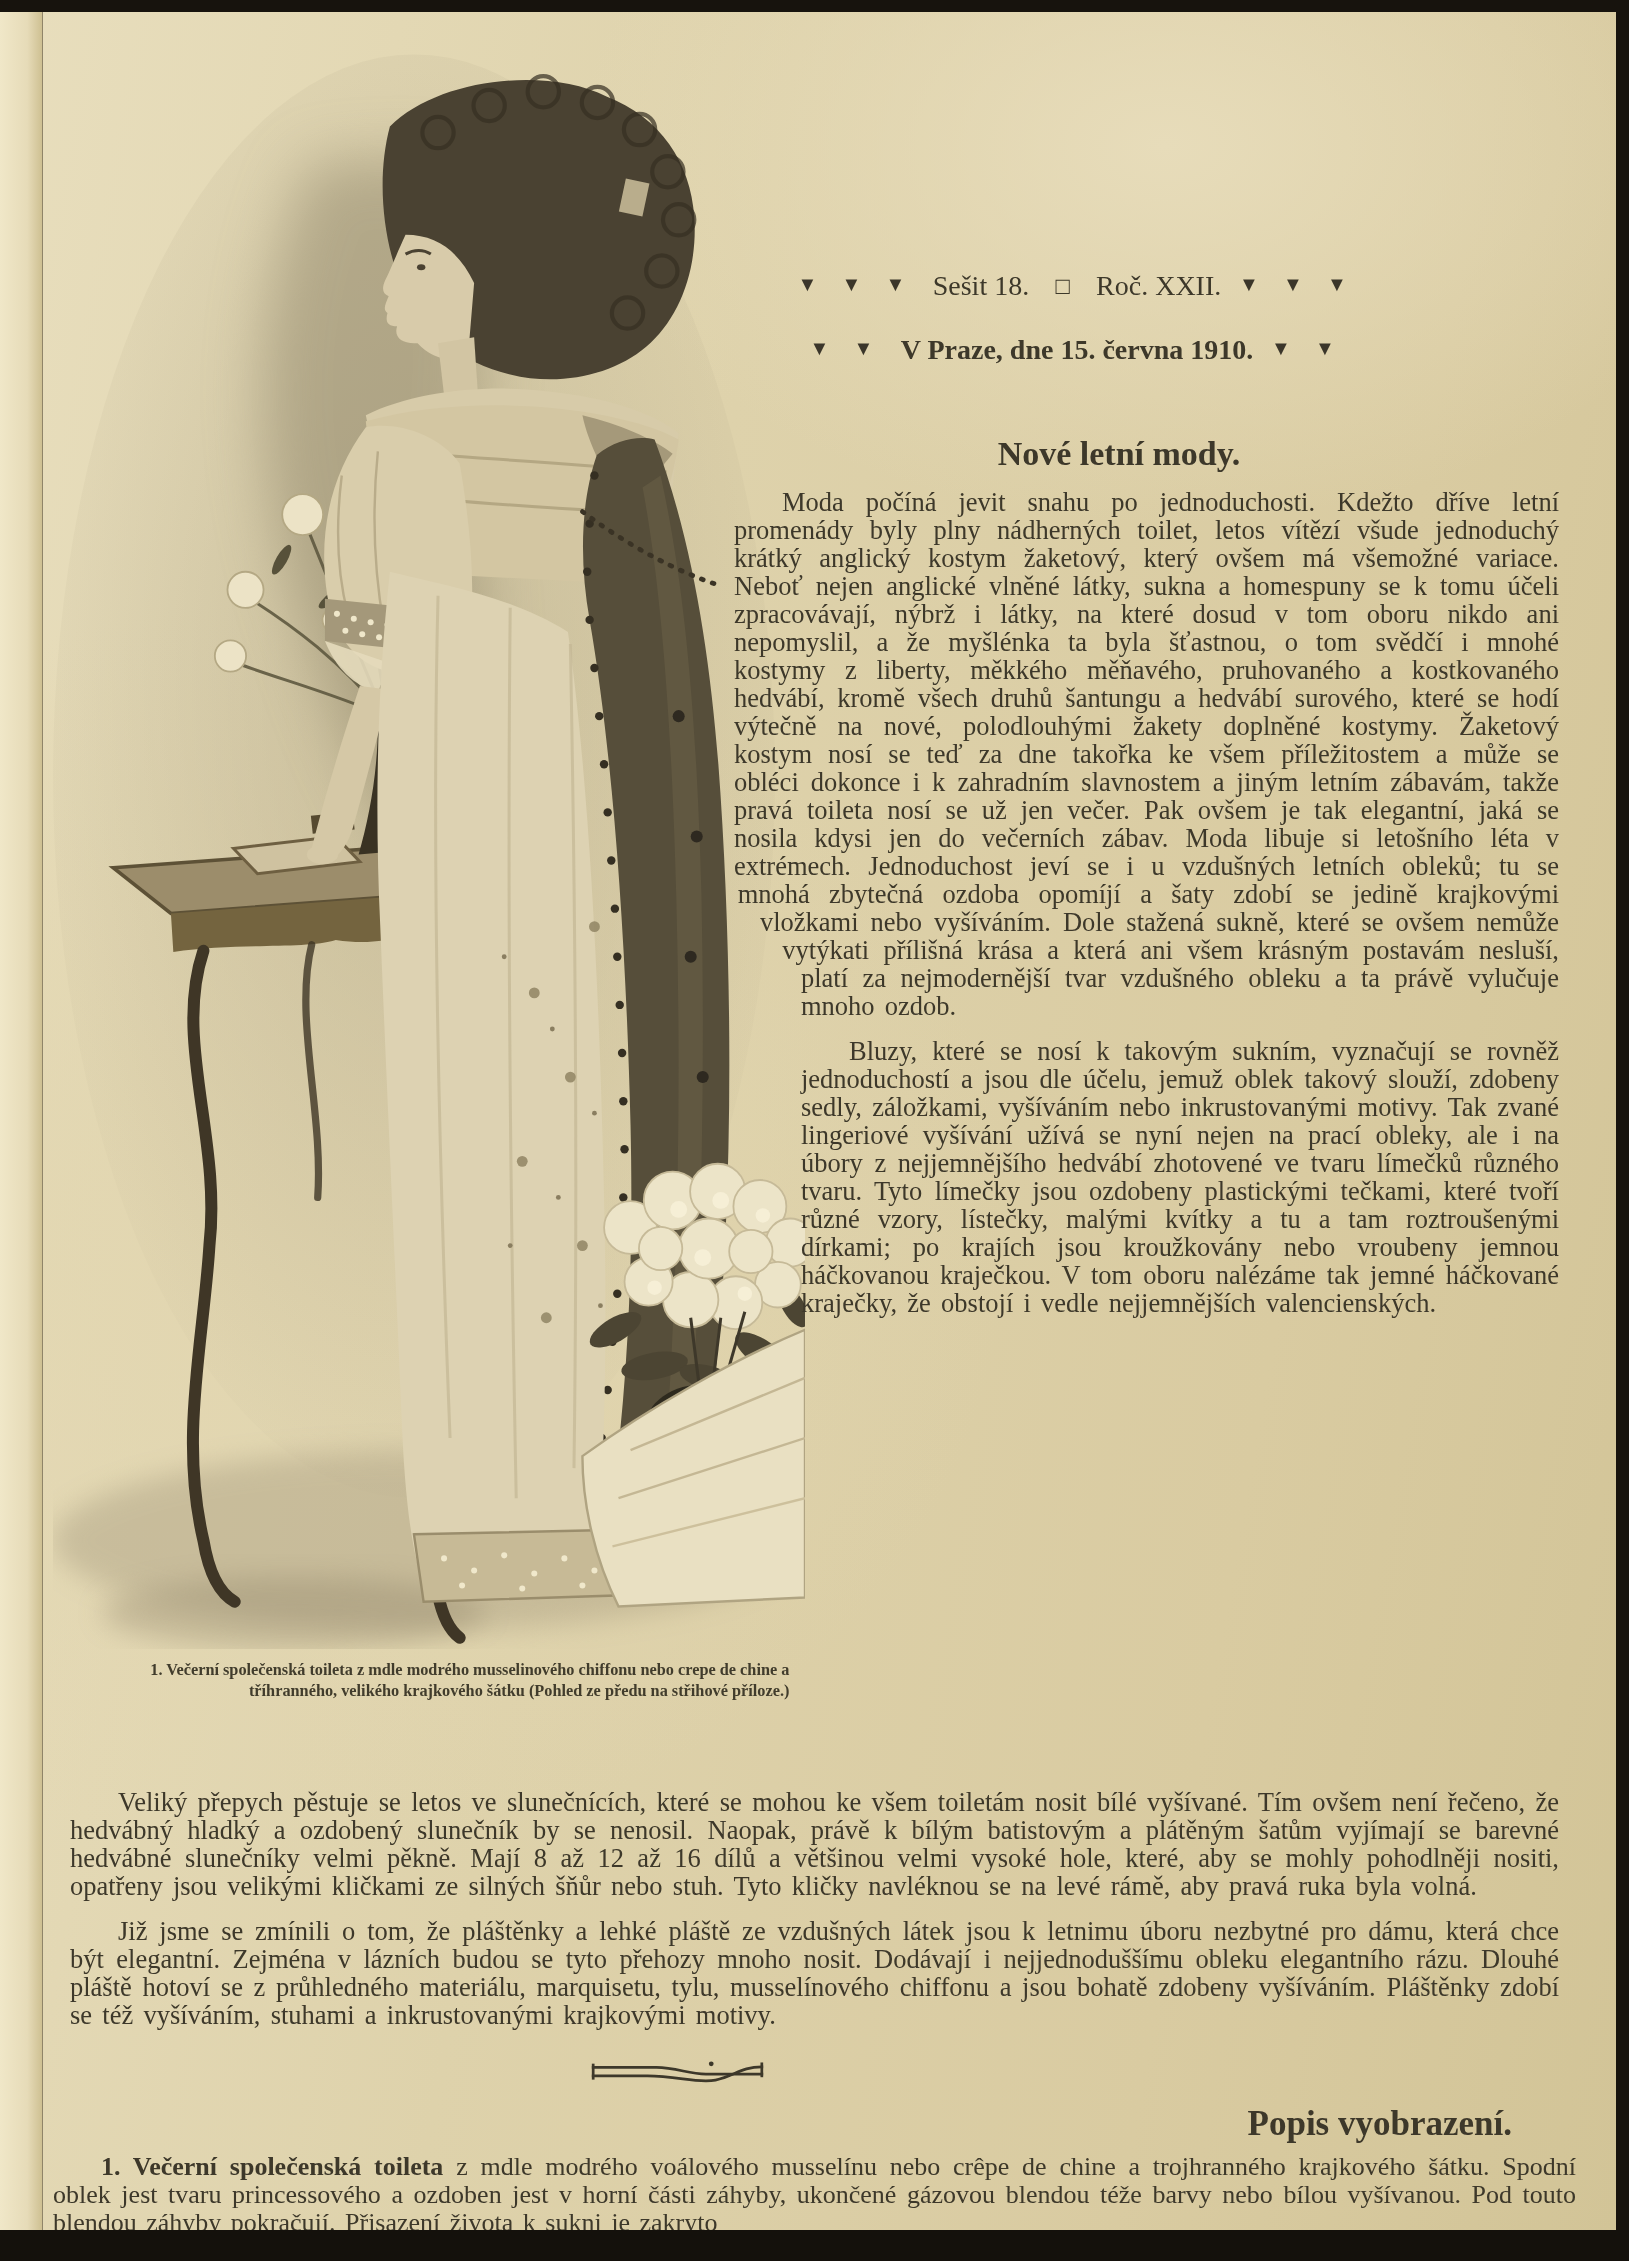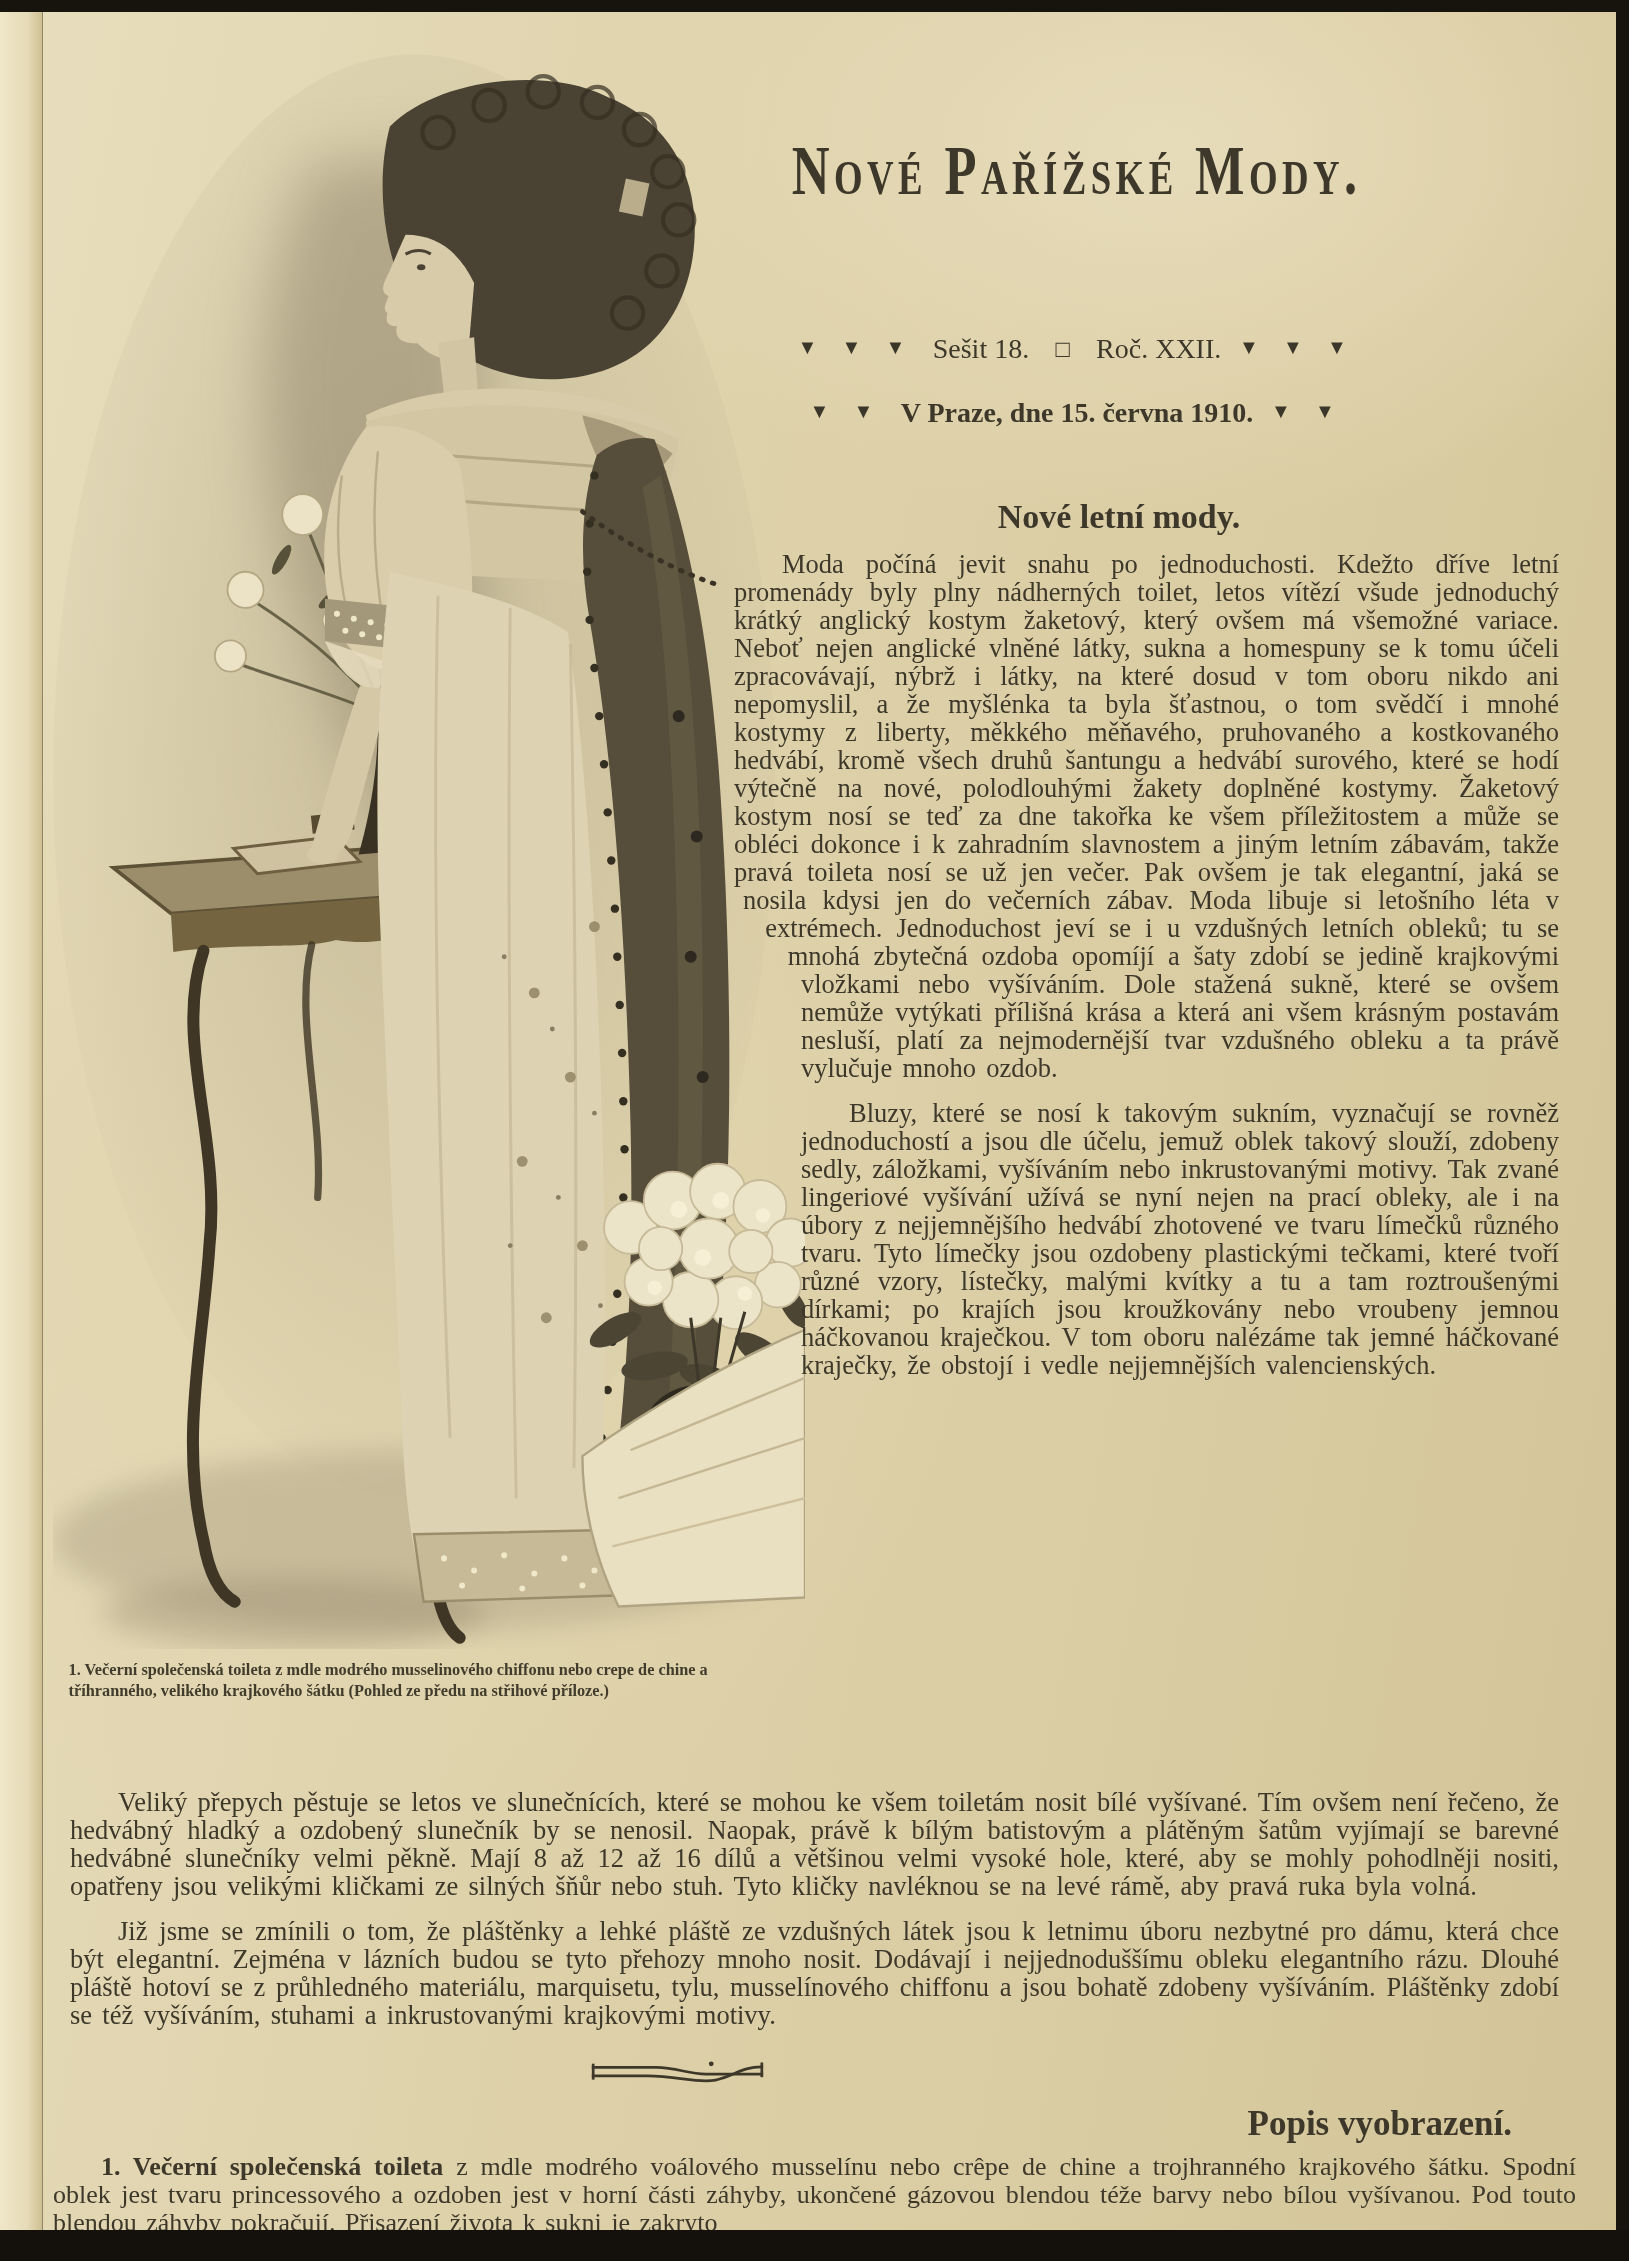--- a/index.html
+++ b/index.html
@@ -13,21 +13,21 @@
   .spine{position:absolute;left:0;top:0;bottom:0;width:42px;
         background:linear-gradient(90deg,#f0e7c8,#e6dbb8 65%,#cec092);
         border-right:1.8px solid #8f8468;}
   .edge-top{position:absolute;left:0;top:0;right:0;height:12px;background:#17130d;}
   .edge-right{position:absolute;top:0;right:0;bottom:0;width:13.2px;background:#17130d;}
   .edge-bottom{position:absolute;left:0;right:0;top:2230px;bottom:0;background:#14110c;}
   .content{position:absolute;left:53px;top:0;width:1523px;}
   
   .figure-float{float:left;width:752px;height:1733px;margin-top:42px;
         shape-outside:polygon(0 0,681px 0,681px 891px,748px 975px,748px 1733px,0 1733px);}
-  .caption{margin-top:8.4px;padding:0 15.6px;text-align:left;font-weight:bold;
+  .caption{margin-top:8.4px;padding:0 15.6px;text-align:right;font-weight:bold;
         font-size:16.3px;line-height:21px;color:#413c2c;}
   
   .masthead{padding:128px 156px 0 0;text-align:center;}
   .mag-title{margin:0;font-size:57px;line-height:1.1;font-weight:bold;letter-spacing:4.8px;
         font-variant-caps:small-caps;white-space:nowrap;}
   .mag-title .tspan{display:inline-block;transform:scale(.92,1.22);}
   .issue-line{margin-top:130px;font-size:28px;font-weight:normal;white-space:nowrap;}
   .date-line{margin-top:32px;font-size:28px;font-weight:bold;white-space:nowrap;}
   .arrows{font-size:20px;letter-spacing:9.6px;vertical-align:3.6px;color:#3b362a;}
   .sep-box{font-size:24px;vertical-align:1.2px;padding:0 8.4px;}
@@ -265,21 +265,20 @@
           <path d="M880,2330 C990,2250 1130,2170 1250,2120 L1250,2565 L940,2580 C900,2500 880,2410 880,2330 Z" fill="#e9e0c2" stroke="#b0a482" stroke-width="4"></path>
           <path d="M960,2320 L1250,2200" stroke="#c4b794" stroke-width="4" fill="none"></path>
           <path d="M940,2400 L1250,2300" stroke="#c4b794" stroke-width="4" fill="none"></path>
           <path d="M930,2480 L1250,2400" stroke="#cdc09c" stroke-width="4" fill="none"></path>
         </svg>
         <div class="caption">1. Večerní společenská toileta z mdle modrého musselinového chiffonu nebo crepe de chine a tříhranného, velikého krajkového šátku (Pohled ze předu na střihové příloze.)</div>
       </div>
 
       
       <div class="masthead">
-        <h1 class="mag-title"><span class="tspan">Nové Pařížské Mody.</span></h1>
         <div class="issue-line">
           <span class="arrows">▼ ▼ ▼</span>
           <span class="mast-label">Sešit 18.</span>
           <span class="sep-box">□</span>
           <span class="mast-label">Roč. XXII.</span>
           <span class="arrows">▼ ▼ ▼</span>
         </div>
         <div class="date-line">
           <span class="arrows">▼ ▼</span>
           <span class="mast-label">V Praze, dne 15. června 1910.</span>

